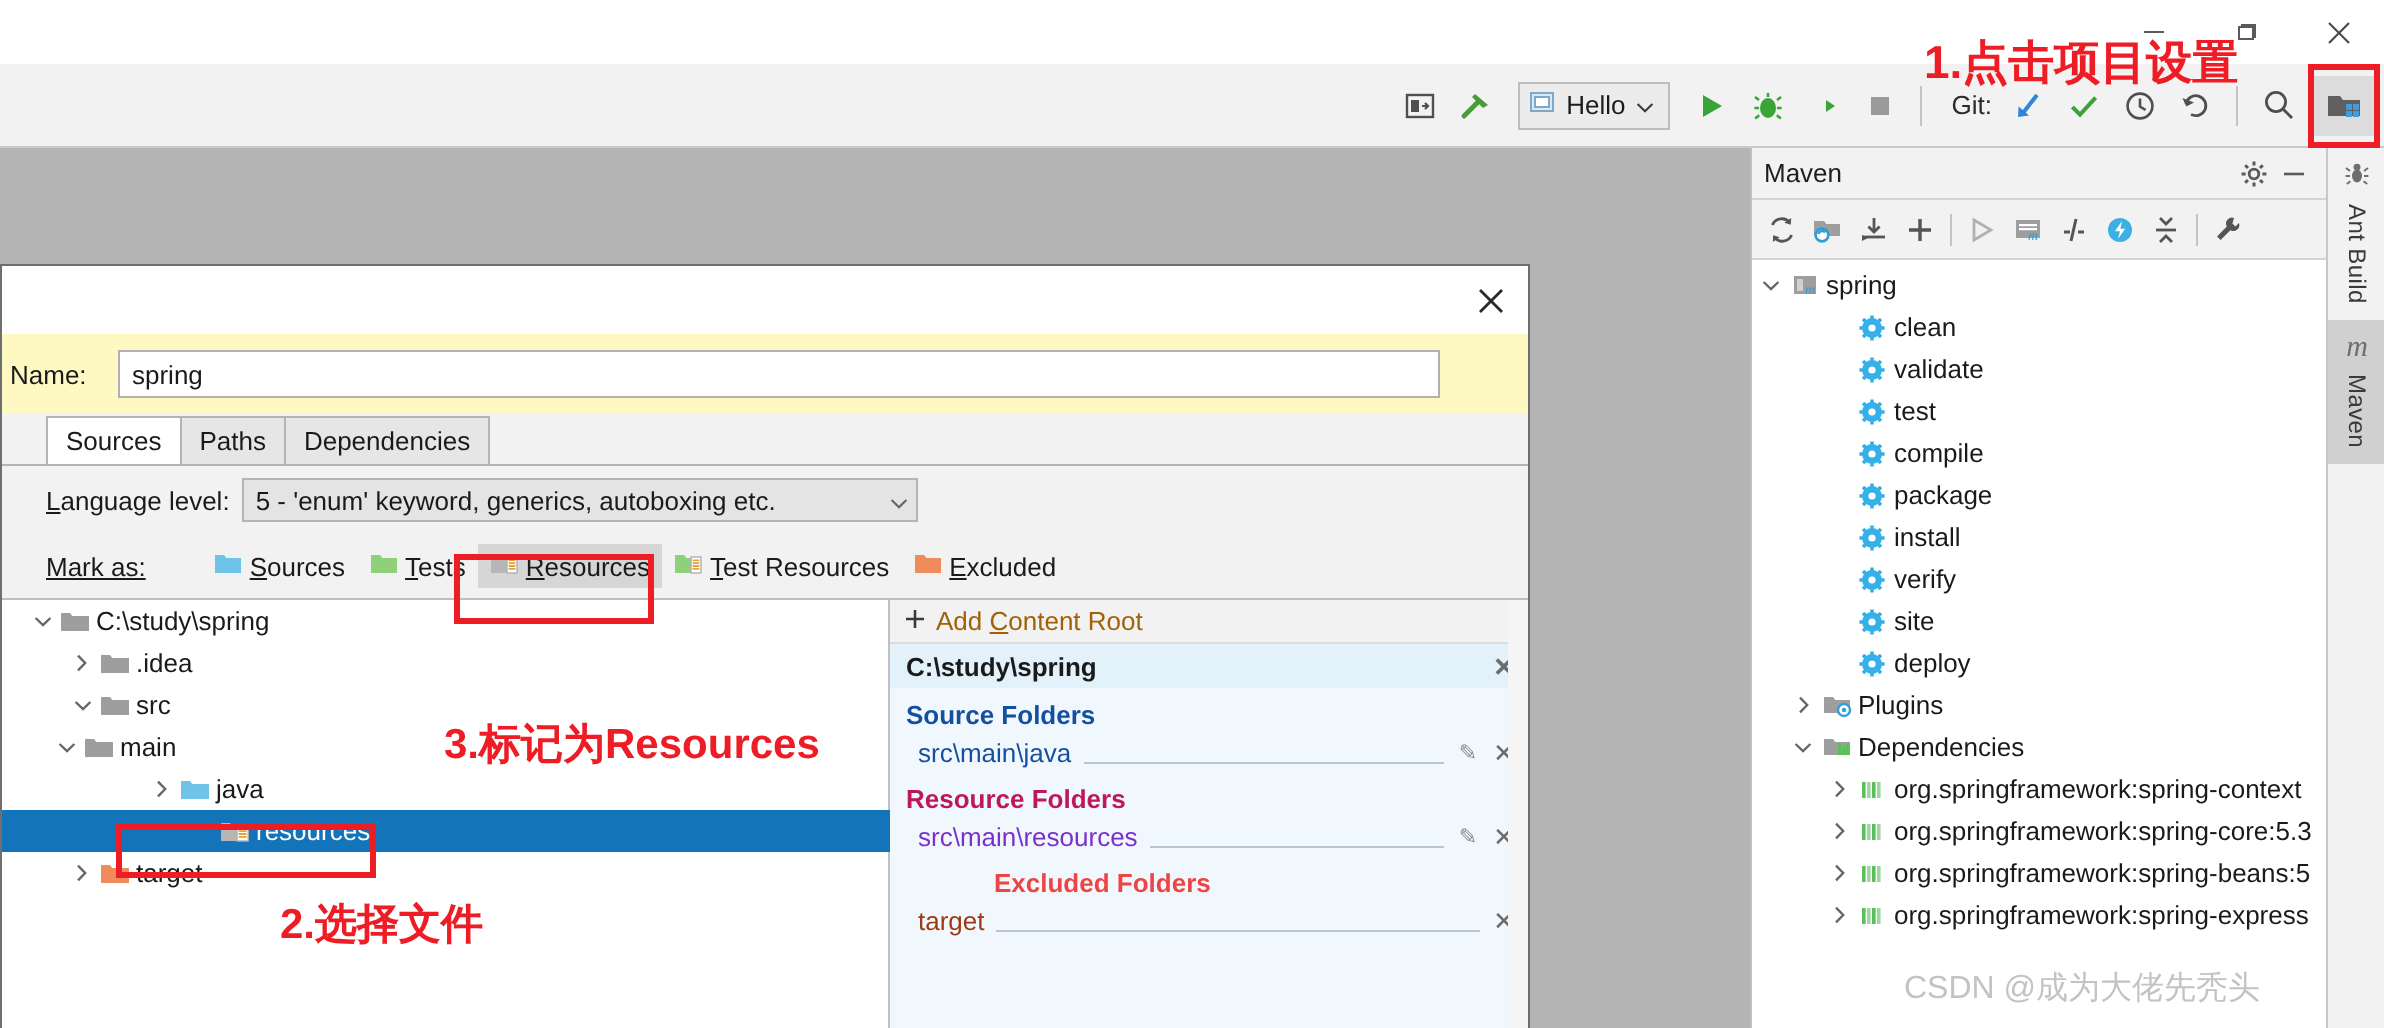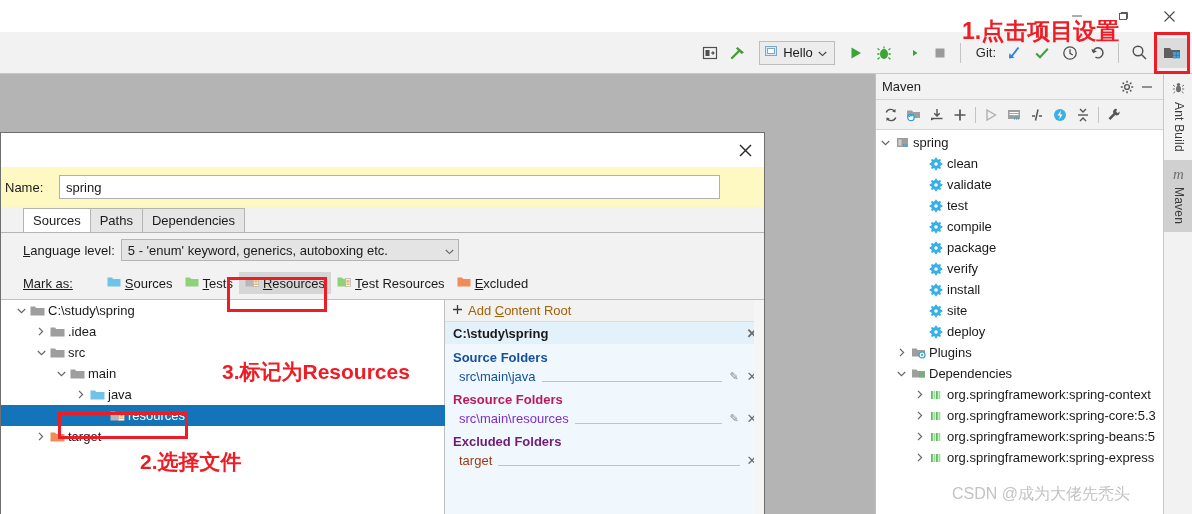--- a/index.html
+++ b/index.html
@@ -180,21 +180,21 @@
     padding-left: 7px; color: #a16207; border-bottom: 1px solid #dcdcdc;
   }
   .root-head {
     height: 22px; background: #e3f1fb; display: flex; align-items: center;
     padding: 0 6px 0 8px; font-weight: bold; color: #1a1a1a;
   }
   .root-head .sp { flex: 1 1 auto; }
   .sec-title { padding: 6px 0 1px 8px; font-weight: bold; font-size: 13px; }
   .sec-src { color: #1550a0; }
   .sec-res { color: #be185d; }
-  .sec-exc { color: #701a75; }
+  .sec-exc { color: #ef4444; margin-left: 44px; }
   .sec-item {
     height: 20px; display: flex; align-items: center; padding: 0 6px 0 14px; gap: 6px;
   }
   .sec-item .txt { }
   .sec-item .rule { flex: 1 1 auto; border-bottom: 1px solid #b9c6d2; height: 11px; }
   .sec-item.src .txt { color: #1550a0; }
   .sec-item.res .txt { color: #7b2fcd; }
   .sec-item.exc .txt { color: #9c3a14; }
   .xmark { color: #6c6c6c; width: 12px; text-align: center; }
   .pencil { color: #8b8b8b; width: 12px; text-align: center; font-size: 11px; }
@@ -515,31 +515,31 @@
         <span class="mv-label">package</span>
       </div>
       <div class="mv-row" style="padding-left:51px">
         <span class="mv-ico">
           <svg width="14" height="14" viewBox="0 0 14 14">
               <circle cx="7" cy="7" r="5" fill="#35b0e8"></circle>
               <circle cx="7" cy="7" r="1.8" fill="#ffffff"></circle>
               <path d="M7 0.7 v2 M7 11.3 v2 M0.7 7 h2 M11.3 7 h2 M2.5 2.5 l1.4 1.4 M10.1 10.1 l1.4 1.4 M11.5 2.5 L10.1 3.9 M3.9 10.1 L2.5 11.5" stroke="#35b0e8" stroke-width="1.8"></path>
             </svg>
         </span>
-        <span class="mv-label">verify</span>
+        <span class="mv-label">install</span>
       </div>
       <div class="mv-row" style="padding-left:51px">
         <span class="mv-ico">
           <svg width="14" height="14" viewBox="0 0 14 14">
               <circle cx="7" cy="7" r="5" fill="#35b0e8"></circle>
               <circle cx="7" cy="7" r="1.8" fill="#ffffff"></circle>
               <path d="M7 0.7 v2 M7 11.3 v2 M0.7 7 h2 M11.3 7 h2 M2.5 2.5 l1.4 1.4 M10.1 10.1 l1.4 1.4 M11.5 2.5 L10.1 3.9 M3.9 10.1 L2.5 11.5" stroke="#35b0e8" stroke-width="1.8"></path>
             </svg>
         </span>
-        <span class="mv-label">install</span>
+        <span class="mv-label">verify</span>
       </div>
       <div class="mv-row" style="padding-left:51px">
         <span class="mv-ico">
           <svg width="14" height="14" viewBox="0 0 14 14">
               <circle cx="7" cy="7" r="5" fill="#35b0e8"></circle>
               <circle cx="7" cy="7" r="1.8" fill="#ffffff"></circle>
               <path d="M7 0.7 v2 M7 11.3 v2 M0.7 7 h2 M11.3 7 h2 M2.5 2.5 l1.4 1.4 M10.1 10.1 l1.4 1.4 M11.5 2.5 L10.1 3.9 M3.9 10.1 L2.5 11.5" stroke="#35b0e8" stroke-width="1.8"></path>
             </svg>
         </span>
         <span class="mv-label">site</span>
@@ -799,21 +799,21 @@
               </svg>
           </span>
           <span class="tr-ico">
             <svg width="15" height="12" viewBox="0 0 15 12">
                 <path d="M0.5 1.5 H5 L6.2 3 H14.5 V10.5 H0.5 Z" fill="#9e9e9e"></path>
               </svg>
           </span>
           <span class="tr-label">src</span>
         </div>
 
-        <div class="tr-row" style="padding-left:53px">
+        <div class="tr-row" style="padding-left:25px">
           <span class="tr-arrow">
             <svg width="9" height="6" viewBox="0 0 9 6">
                 <path d="M0.8 1 L4.5 4.6 L8.2 1" fill="none" stroke="#666" stroke-width="1.2"></path>
               </svg>
           </span>
           <span class="tr-ico">
             <svg width="15" height="12" viewBox="0 0 15 12">
                 <path d="M0.5 1.5 H5 L6.2 3 H14.5 V10.5 H0.5 Z" fill="#9e9e9e"></path>
               </svg>
           </span>

